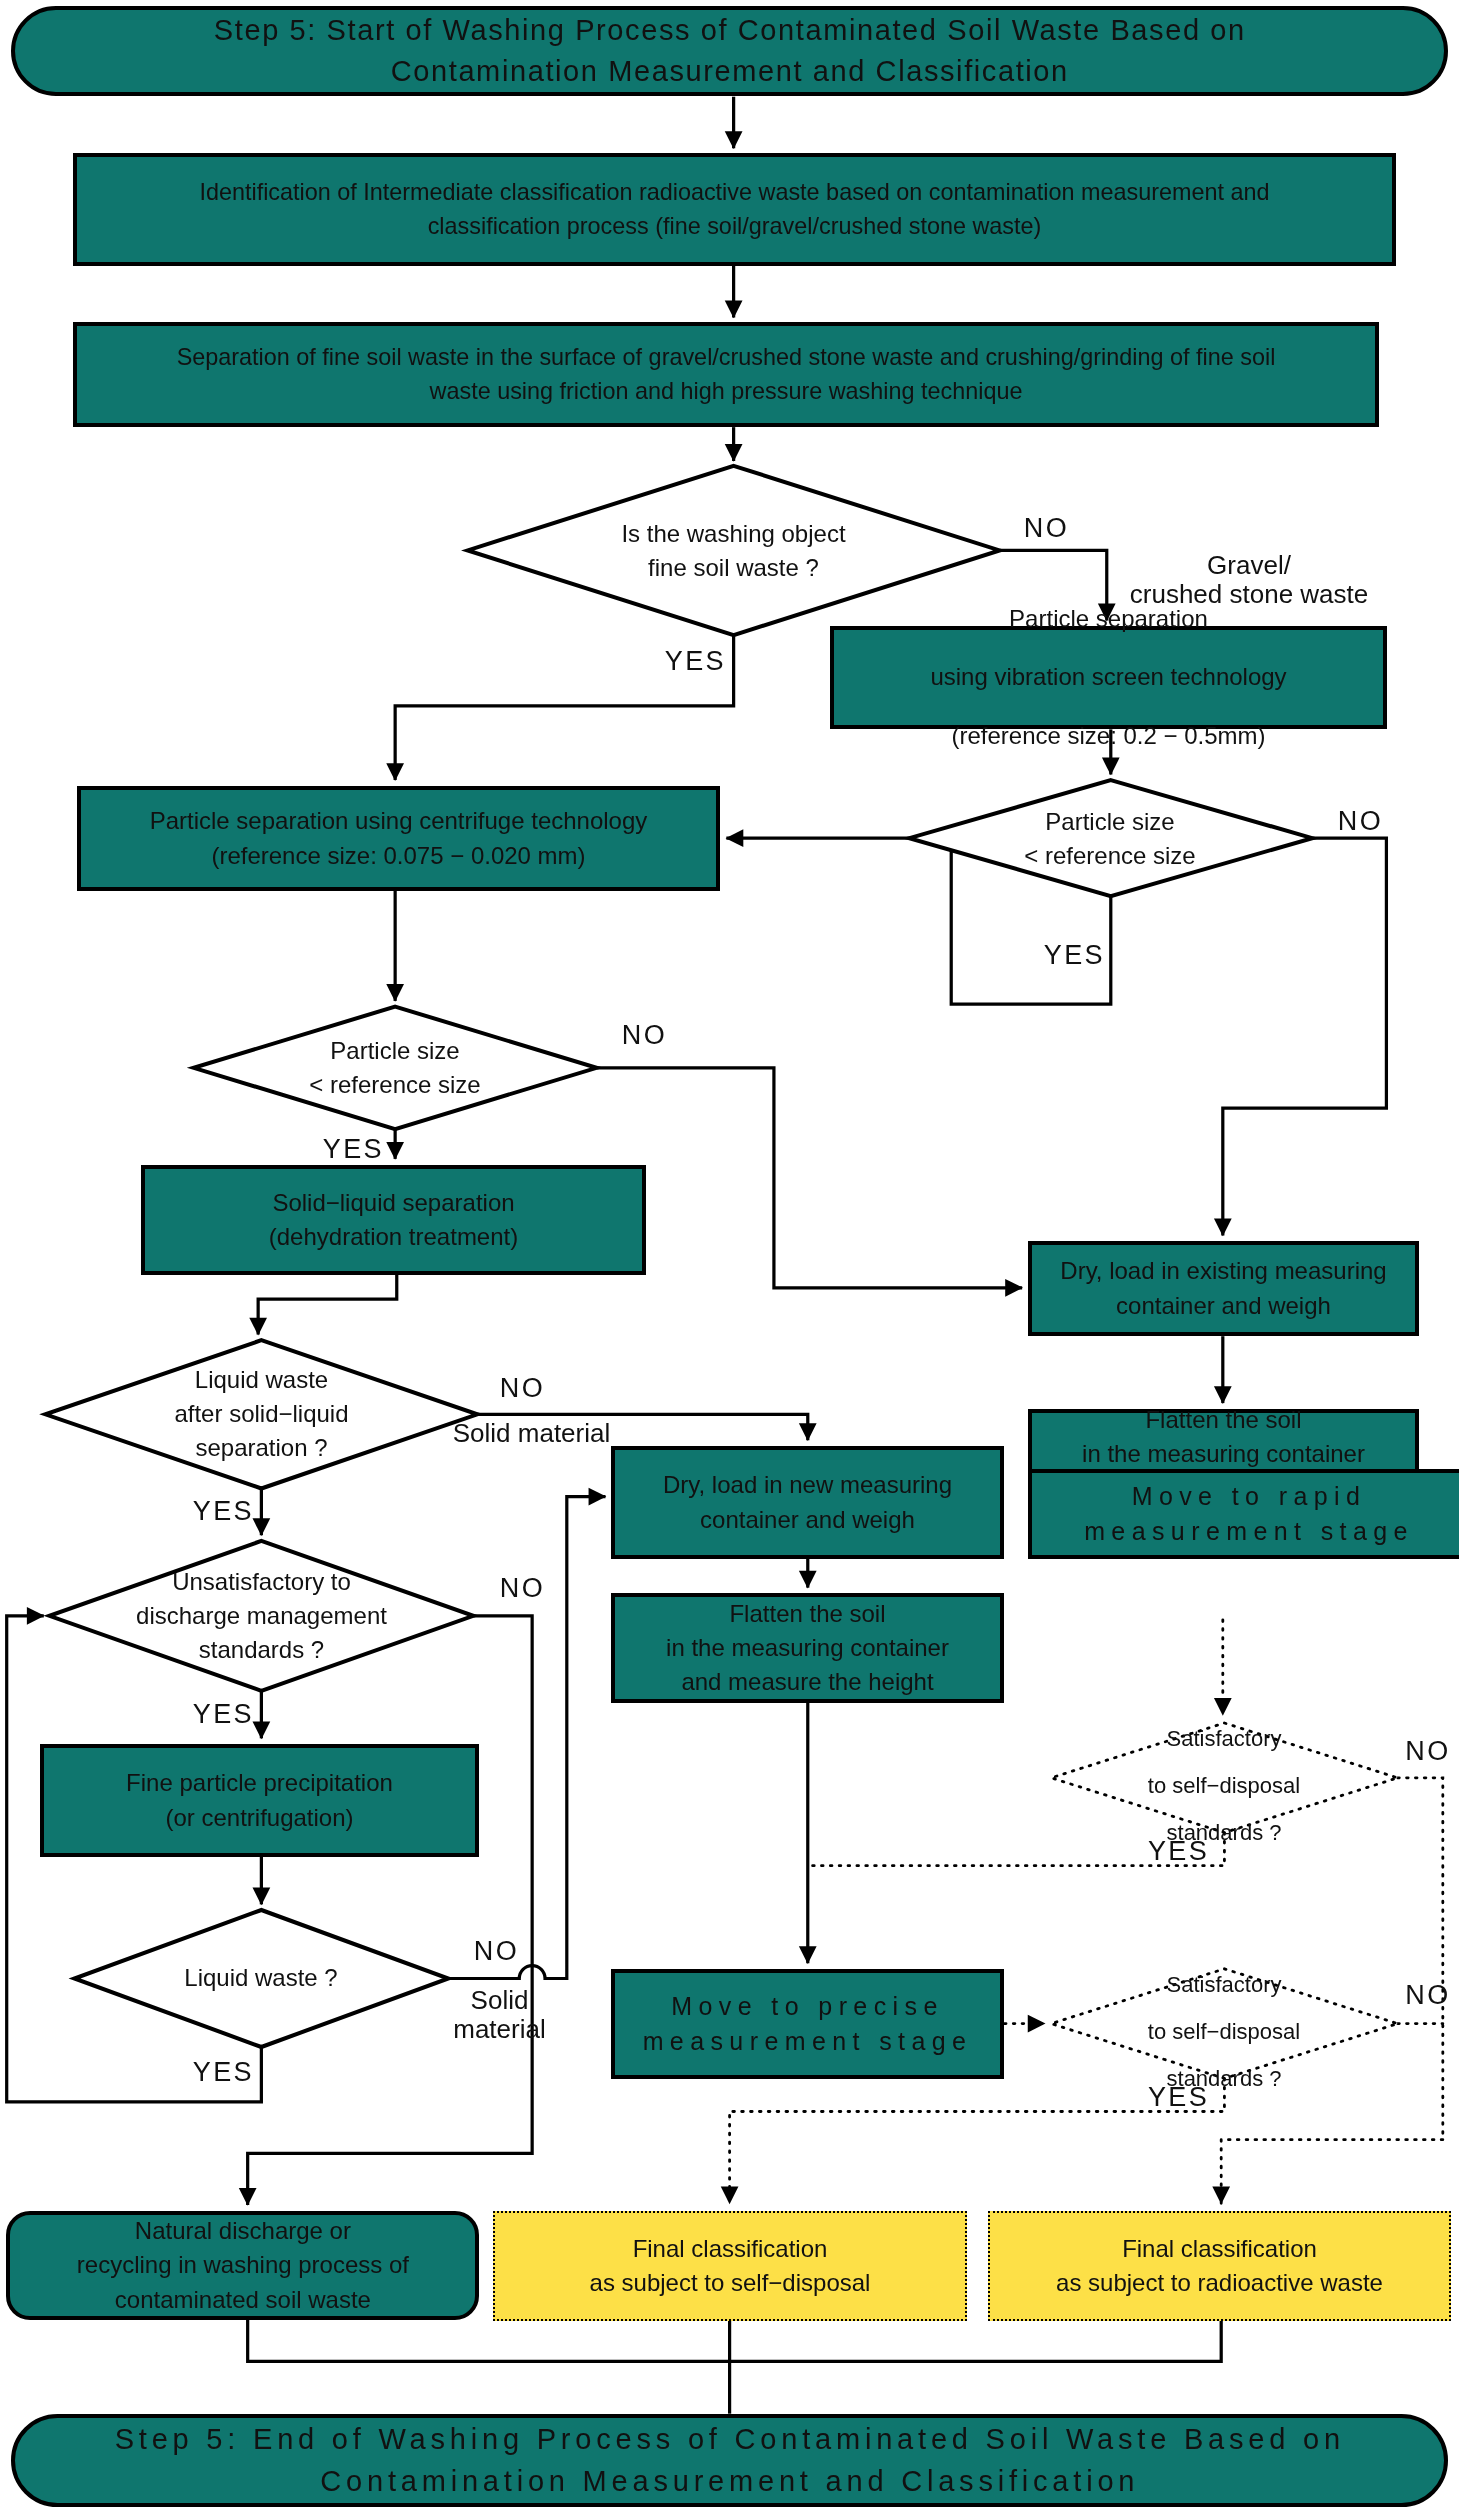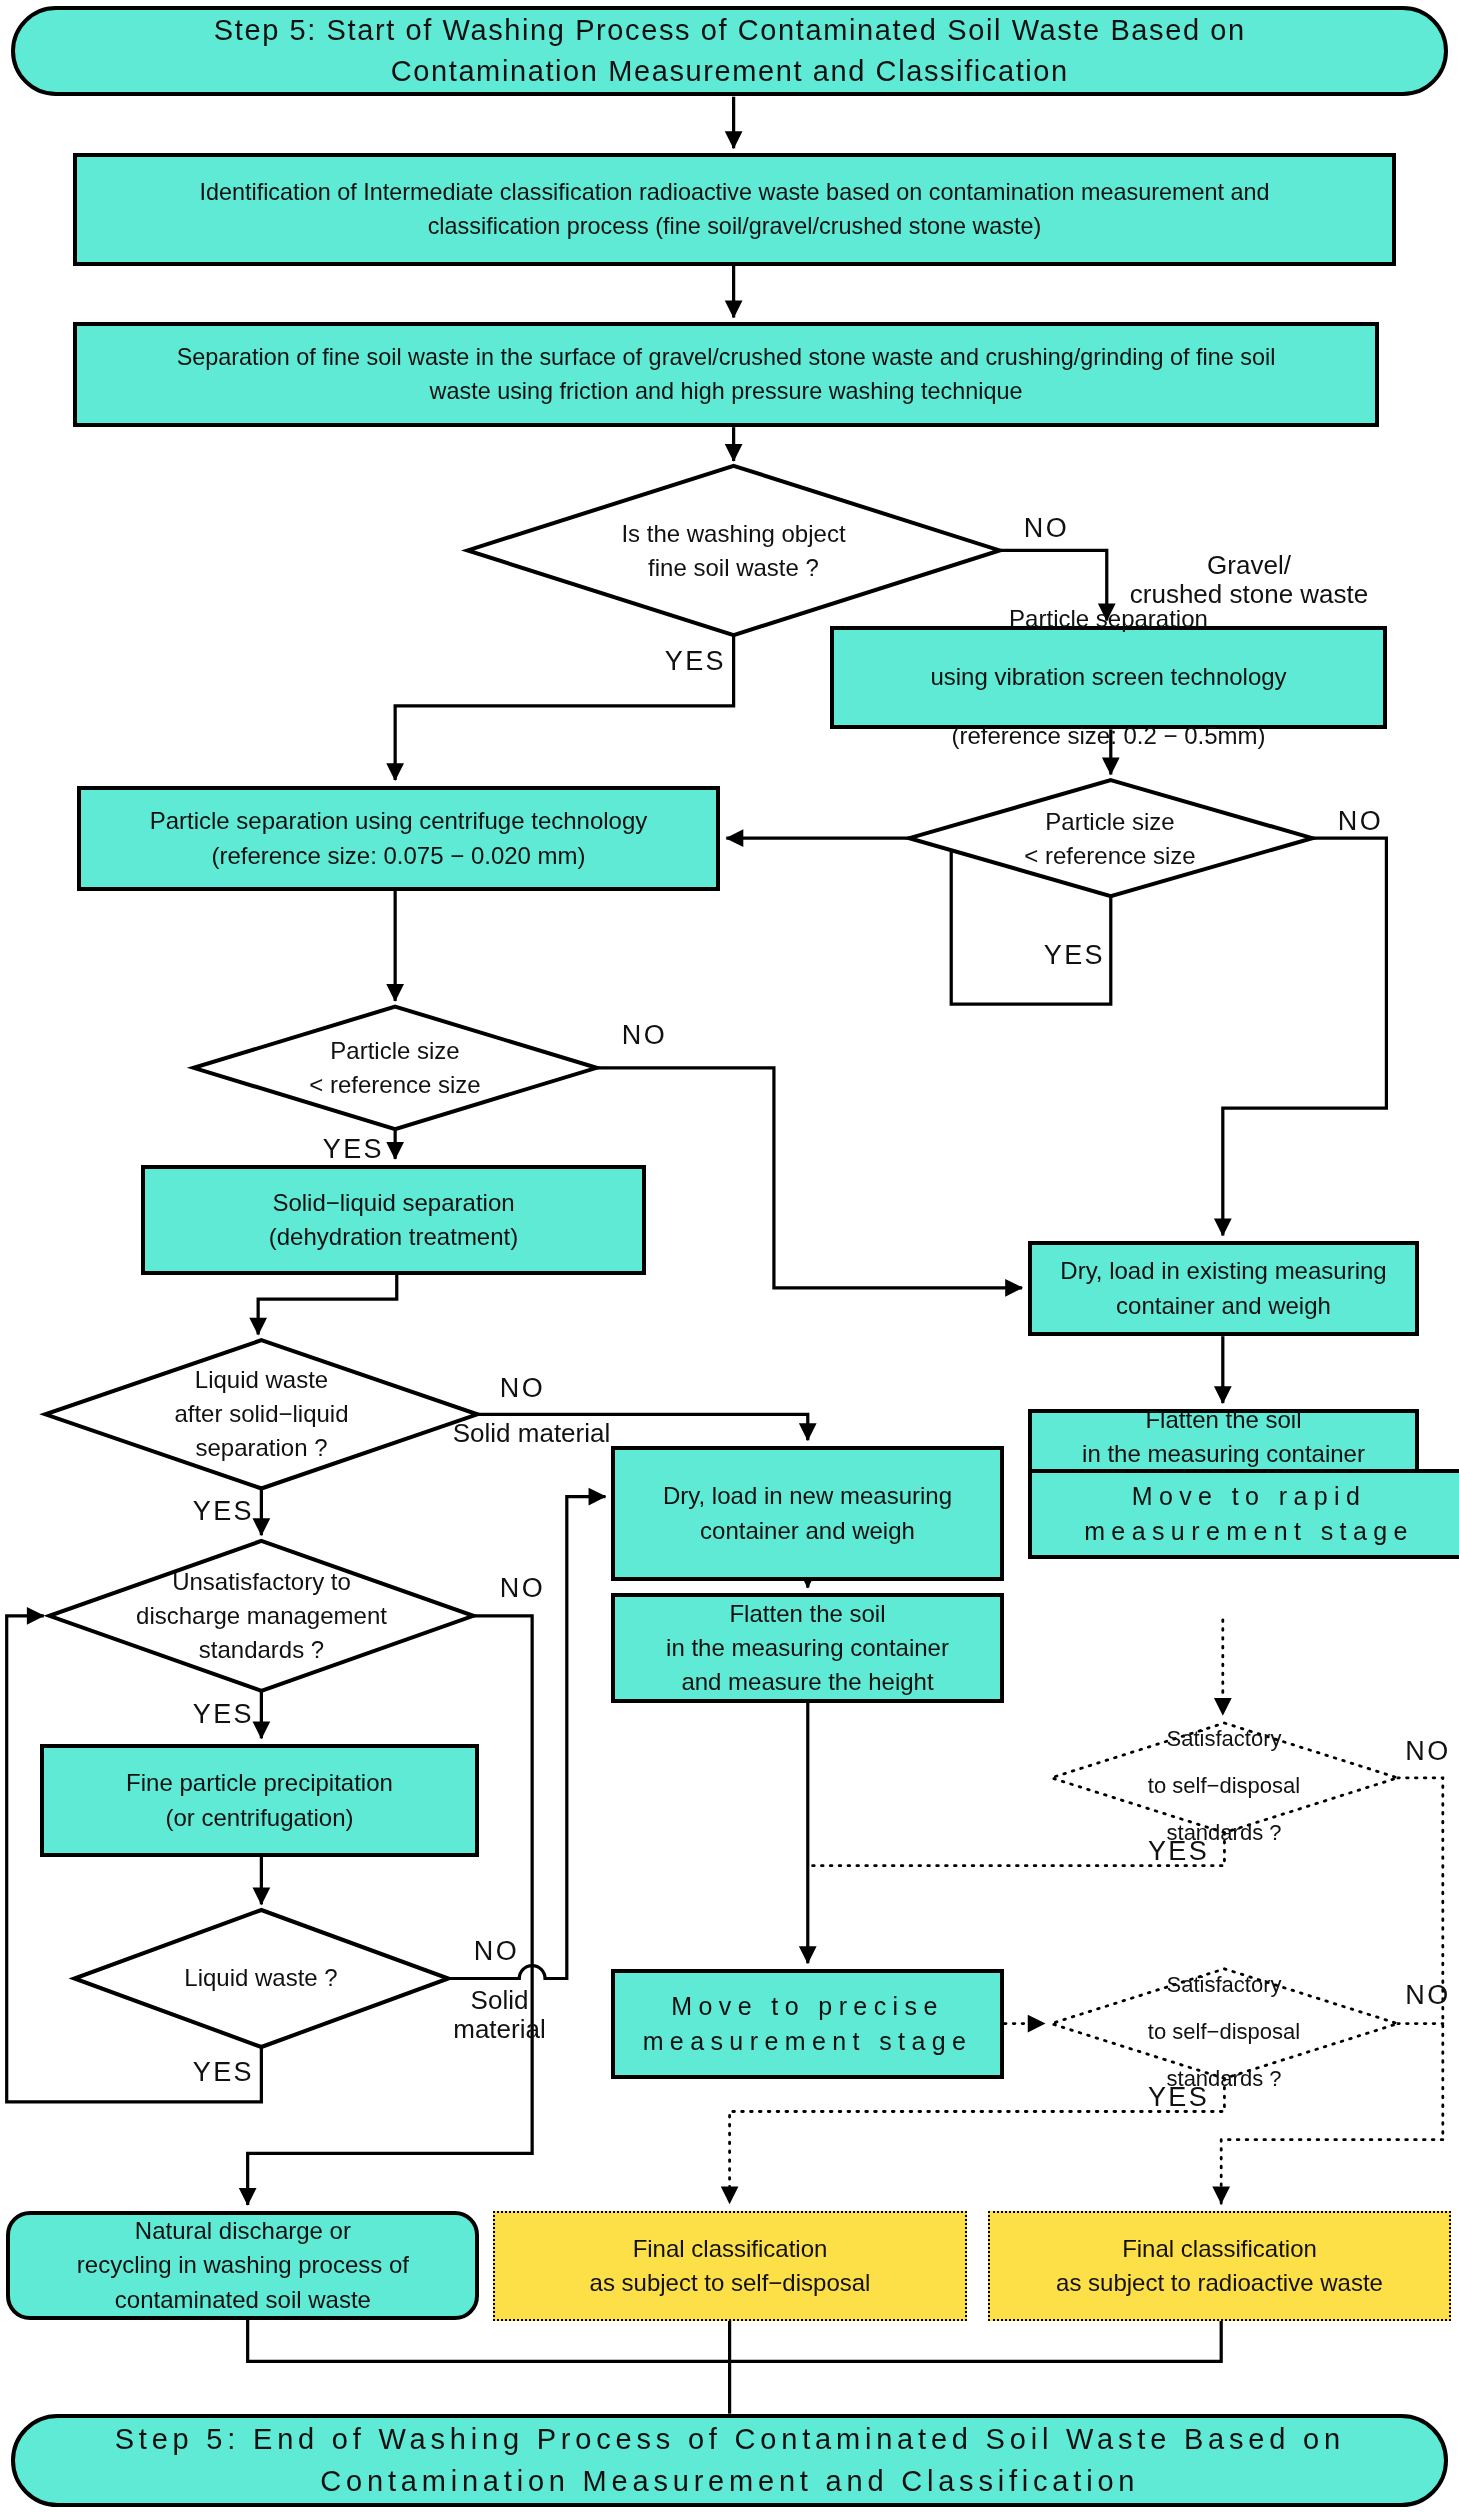--- a/index.html
+++ b/index.html
@@ -1,20 +1,20 @@
 <!DOCTYPE html>
 <html style="font-size:13px"><head>
 <meta charset="utf-8">
 <style>
   html,body{margin:0;padding:0;background:#ffffff;}
   #canvas{position:relative;width:1460px;height:2512px;background:#ffffff;
           font-family:"Liberation Sans",sans-serif;color:#111;overflow:hidden;}
   #wires{position:absolute;left:0;top:0;width:1460px;height:2512px;}
   .node{position:absolute;box-sizing:border-box;display:flex;flex-direction:column;
-        align-items:center;justify-content:center;text-align:center;background:#5eead4;}
+        align-items:center;justify-content:center;text-align:center;background:#0f766e;}
   .solidbox{border:4px solid #000;}
   .stadium{border:4.8px solid #000;border-radius:48px;}
   .dottedbox{border:2.4px dotted #000;background:#fde047;}
   .dtext{position:absolute;display:flex;flex-direction:column;align-items:center;
          justify-content:center;text-align:center;background:transparent;}
   .ln{white-space:nowrap;line-height:1.42;}
   .fs29 .ln{font-size:23.4px;}
   .fs30 .ln{font-size:24px;}
   .fs27 .ln{font-size:22px;margin-top:16px;}
   .spaced .ln{letter-spacing:6.4px;font-size:25px;}
@@ -131,21 +131,21 @@
     <div class="ln">Flatten the soil</div>
     <div class="ln">in the measuring container</div>
     <div class="ln">and measure the height</div>
   </div>
 
   <div class="node solidbox spaced" style="left:1028px;top:1469px;width:442px;height:90px;">
     <div class="ln">Move to rapid</div>
     <div class="ln">measurement stage</div>
   </div>
 
-  <div class="node solidbox fs30" style="left:611px;top:1446px;width:393px;height:135px;">
+  <div class="node solidbox fs30" style="left:611px;top:1446px;width:393px;height:113px;">
     <div class="ln">Dry, load in new measuring</div>
     <div class="ln">container and weigh</div>
   </div>
 
   <div class="node solidbox fs30" style="left:611px;top:1593px;width:393px;height:110px;">
     <div class="ln">Flatten the soil</div>
     <div class="ln">in the measuring container</div>
     <div class="ln">and measure the height</div>
   </div>
 

